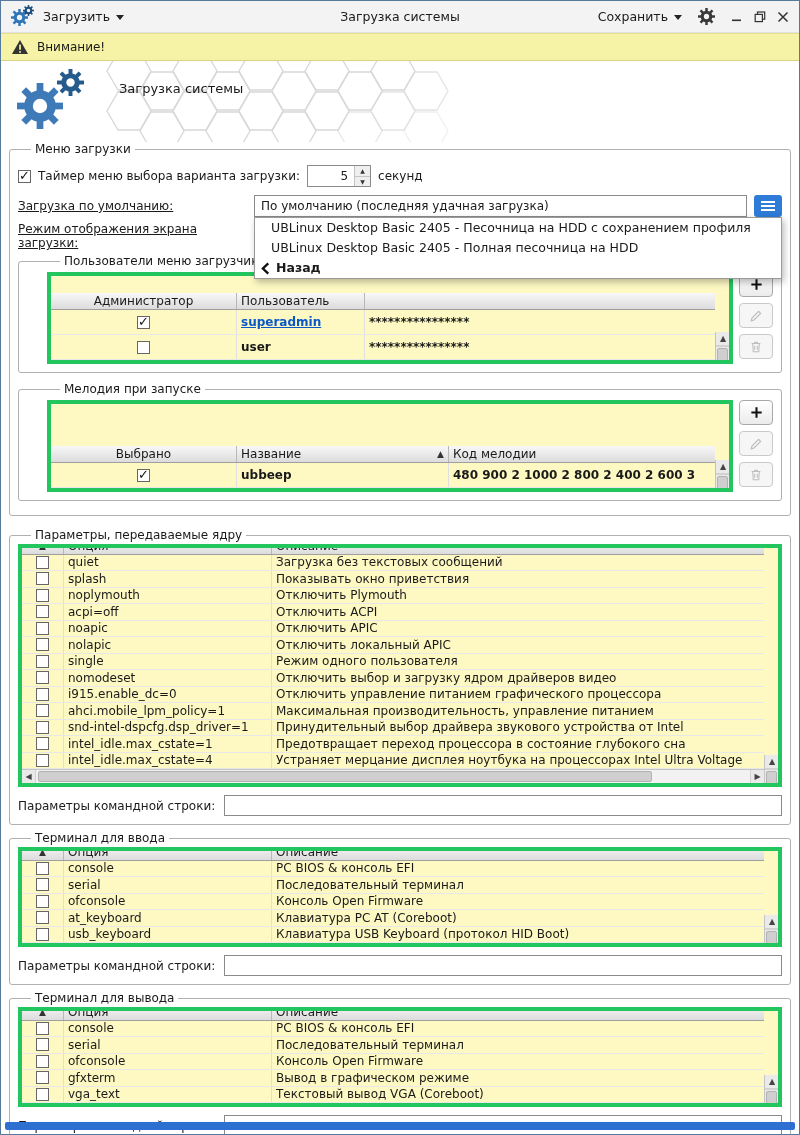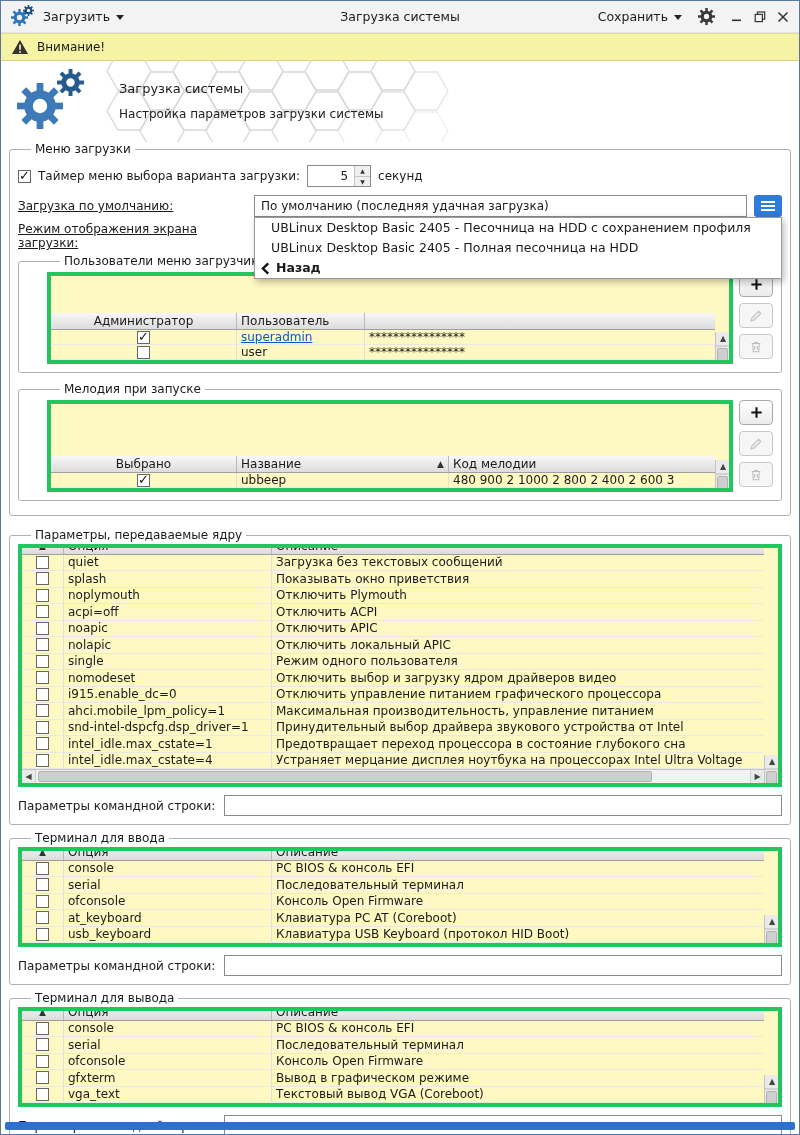--- a/index.html
+++ b/index.html
@@ -70,21 +70,21 @@
   .dd-back { display: flex; align-items: center; gap: 5px; padding-left: 5px; font-weight: bold; }
   
   .tbl-wrap { display: flex; gap: 6px; align-items: flex-start; margin-top: 2px; }
   .tbl { flex: 1; border: 4px solid #22c55e; display: flex; background: #fef9c3; overflow: hidden; align-items: flex-end; }
   .tbl-left { flex: 1; display: flex; flex-direction: column; overflow: hidden; }
   .thead { display: flex; background: linear-gradient(#f8f8f8, #dcdcdc); border-bottom: 1px solid #9f9f9f; height: 17px; flex: 0 0 auto; }
   .th { padding: 1px 4px; border-right: 1px solid #b8b8b8; white-space: nowrap; overflow: hidden; display: flex; align-items: center; }
   .rows { display: flex; flex-direction: column; overflow: hidden; flex: 0 0 auto; }
   .trow { display: flex; height: 16.5px; border-bottom: 1px solid #e8e8e8; flex: 0 0 auto; }
   .trow .td { padding: 0 4px; border-right: 1px solid #e0e0e0; white-space: nowrap; overflow: hidden; display: flex; align-items: center; }
-  .users .trow, .melody .trow { height: 15px; }
+  .users .trow, .melody .trow { height: 25px; font-weight: bold; }
   .filler { flex: 1; display: flex; }
   .filler .fc { border-right: 1px solid #e6e6e6; }
   .sort { font-size: 9px; color: #333; }
   
   .th-chk, .td-chk { width: 42px; justify-content: center; }
   .th-opt, .td-opt { width: 208px; }
   .th-desc, .td-desc { flex: 1; border-right: none !important; }
   .th-admin, .td-admin { width: 186px; justify-content: center; }
   .th-user, .td-user { width: 128px; }
   .th-pass, .td-pass { flex: 1; border-right: none !important; }
@@ -226,21 +226,20 @@
     </svg>
     <div class="logo">
       <svg class="gear g1" width="46" height="46" viewBox="0 0 48 48">
           <use href="#gear"></use>
         </svg>
       <svg class="gear g2" width="27" height="27" viewBox="0 0 48 48">
           <use href="#gear"></use>
         </svg>
     </div>
     <div class="ttl">Загрузка системы</div>
-    <div class="sub">Настройка параметров загрузки системы</div>
   </div>
 
   <div class="content">
 
     <fieldset>
       <legend>Меню загрузки</legend>
 
       <div class="row">
         <span class="cb checked"></span>
         <span>Таймер меню выбора варианта загрузки:</span>

